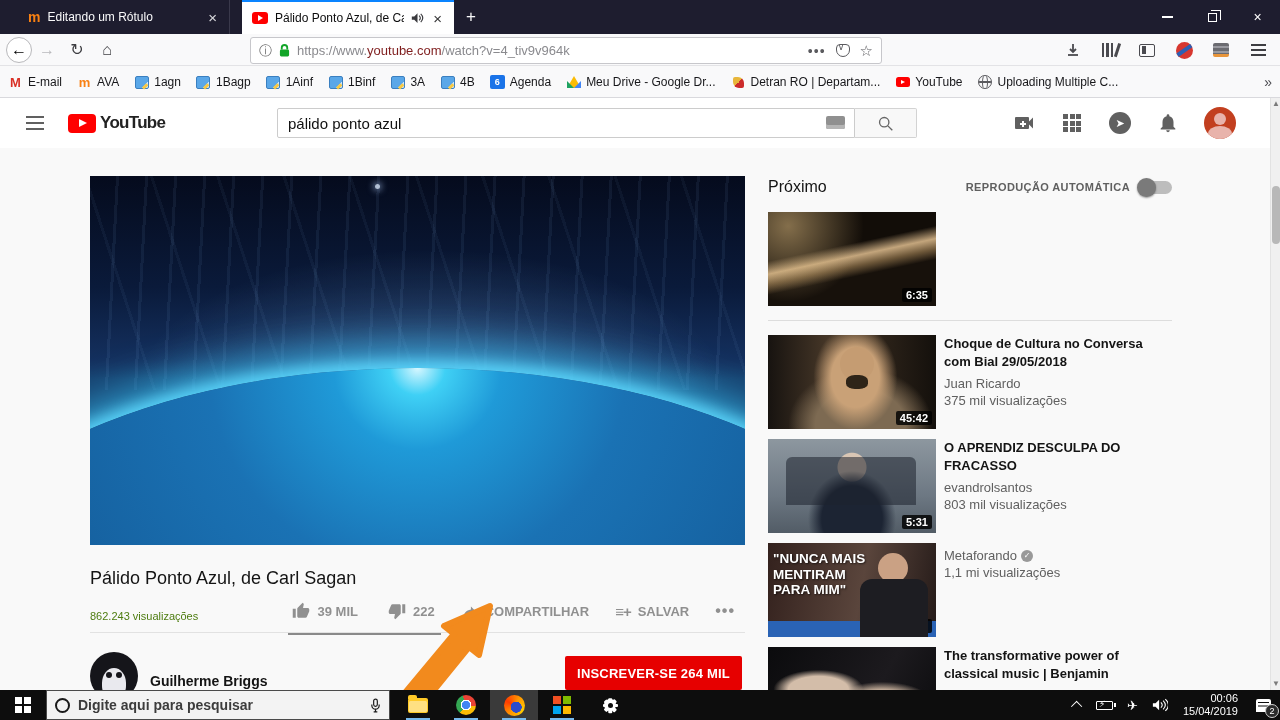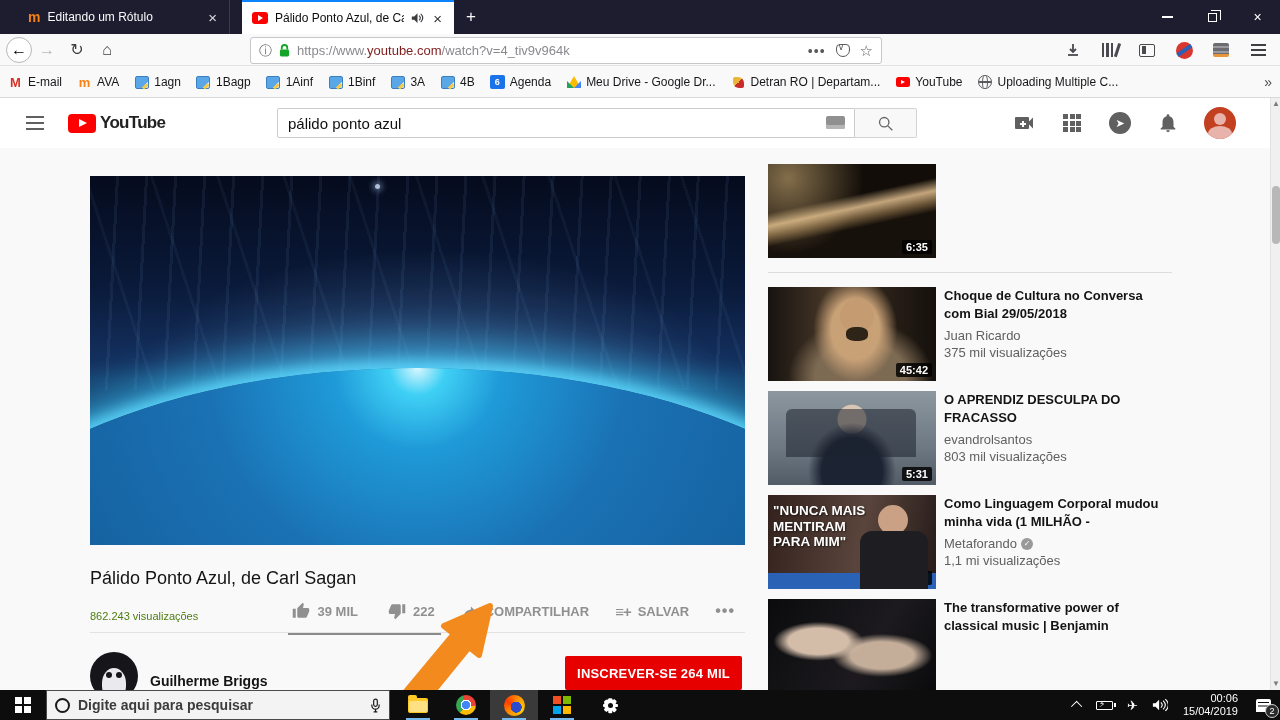--- a/index.html
+++ b/index.html
@@ -456,20 +456,29 @@
         </span>
       </div>
       <div class="channel-row">
         <span class="ch-avatar"></span>
         <span class="ch-name">Guilherme Briggs</span>
         <span class="subscribe-btn">INSCREVER-SE  264 MIL</span>
       </div>
     </div>
 
     <div class="side-col">
+      <div class="next-row">
+        <span class="next-label">Próximo</span>
+        <span class="autoplay">
+          <span class="autoplay-label">REPRODUÇÃO AUTOMÁTICA</span>
+          <span class="toggle">
+              <span class="toggle-knob"></span>
+            </span>
+        </span>
+      </div>
 
       <div class="rec-item first">
         <span class="thumb thumb-saturn">
           <span class="duration">6:35</span>
         </span>
       </div>
 
       <div class="rec-divider"></div>
 
       <div class="rec-item">
@@ -500,21 +509,20 @@
 
       <div class="rec-item">
         <span class="thumb thumb-nunca">
           <span class="thumb-text">"NUNCA MAIS
 MENTIRAM
 PARA MIM"</span>
           <span class="nunca-couch"></span>
           <span class="duration">18:12</span>
         </span>
         <span class="rec-info">
-          <div class="rec-title">Como Linguagem Corporal mudou minha vida (1 MILHÃO -</div>
           <div class="rec-ch">
               <span>Metaforando</span>
               <span class="verified">✓</span>
             </div>
           <div class="rec-views">1,1 mi visualizações</div>
         </span>
       </div>
 
       <div class="rec-item">
         <span class="thumb thumb-piano"></span>

